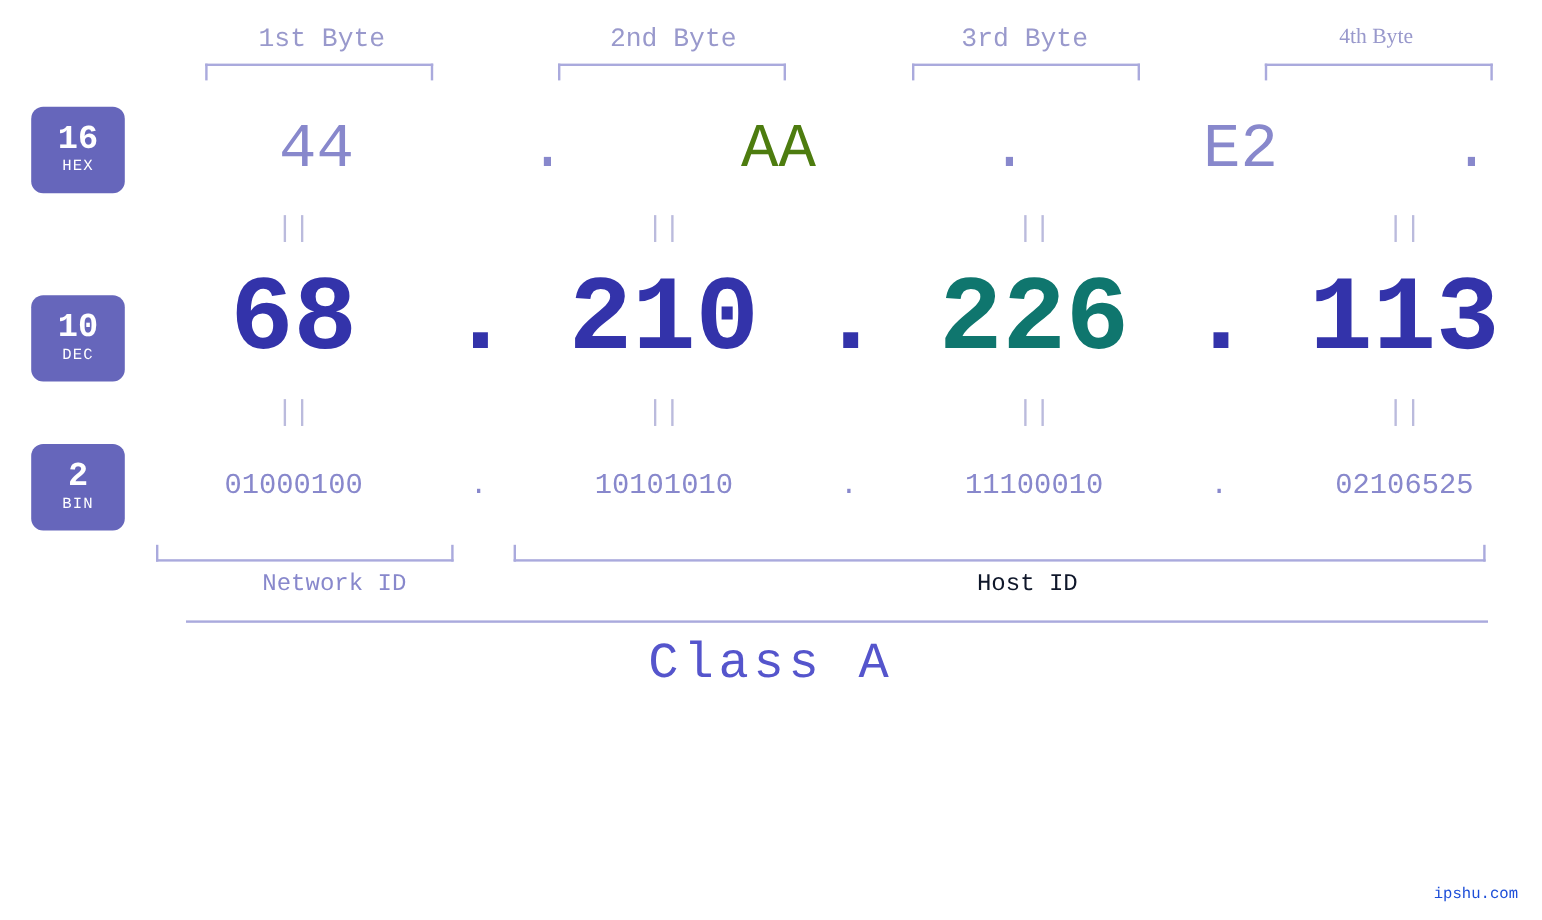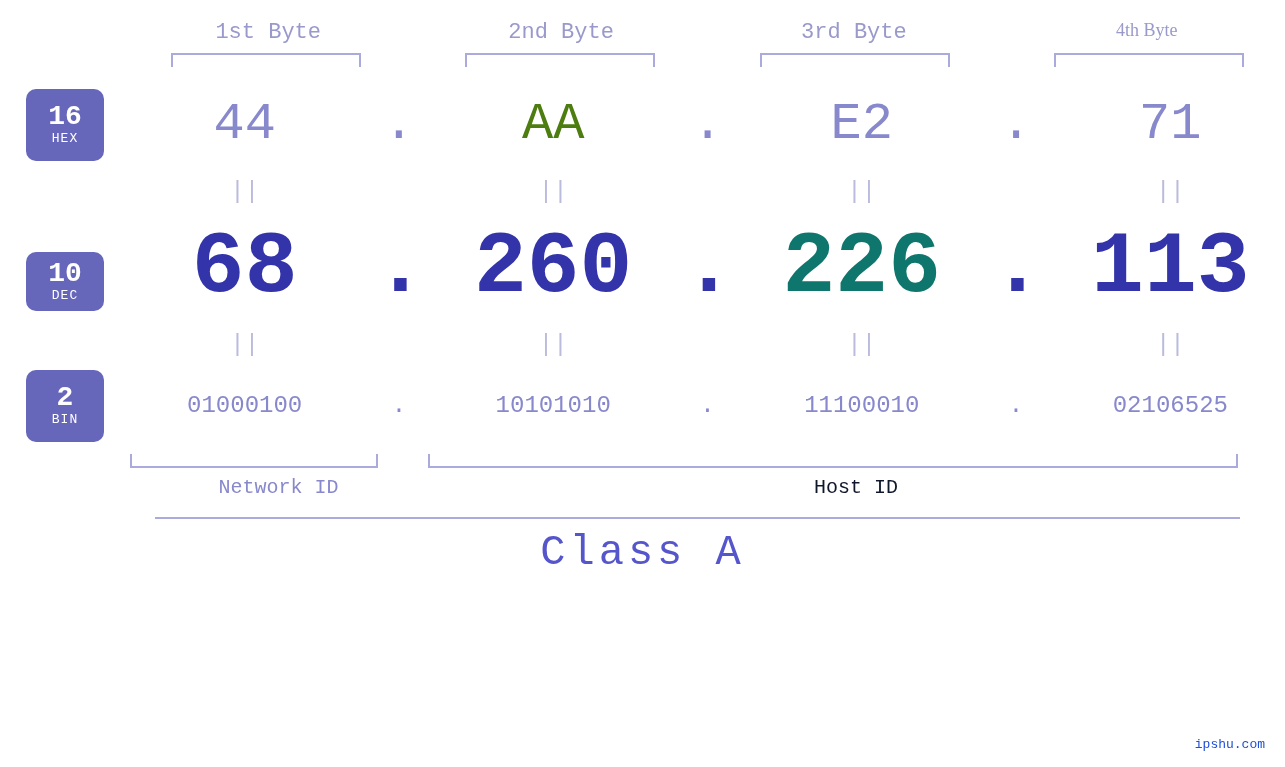--- a/index.html
+++ b/index.html
@@ -54,45 +54,44 @@
         <span style="font-size:13px; letter-spacing:1px; font-family:'Courier New',monospace;">HEX</span>
       </div>
     </div>
     <div style="display:flex; align-items:center; flex:1; justify-content:space-around;">
       <div style="width:200px; text-align:center; font-size:52px; color:#8888cc; font-family:'Courier New',monospace;">44</div>
       <div style="font-size:52px; color:#8888cc; font-family:'Courier New',monospace; width:50px; text-align:center;">.</div>
       <div style="width:200px; text-align:center; font-size:52px; color:#4d7c0f; font-family:'Courier New',monospace;">AA</div>
       <div style="font-size:52px; color:#8888cc; font-family:'Courier New',monospace; width:50px; text-align:center;">.</div>
       <div style="width:200px; text-align:center; font-size:52px; color:#8888cc; font-family:'Courier New',monospace;">E2</div>
       <div style="font-size:52px; color:#8888cc; font-family:'Courier New',monospace; width:50px; text-align:center;">.</div>
-      <div style="width:200px; text-align:center; font-size:52px; color:#8888cc; font-family:'Courier New',monospace;">71</div>
     </div>
   </div>
 
   <div style="display:flex; width:calc(1285px - 130px); margin-left:130px; justify-content:space-around; height:38px; align-items:center;">
     <div style="width:200px; text-align:center; font-size:24px; color:#bbbbdd; font-family:'Courier New',monospace;">||</div>
     <div style="width:50px;"></div>
     <div style="width:200px; text-align:center; font-size:24px; color:#bbbbdd; font-family:'Courier New',monospace;">||</div>
     <div style="width:50px;"></div>
     <div style="width:200px; text-align:center; font-size:24px; color:#bbbbdd; font-family:'Courier New',monospace;">||</div>
     <div style="width:50px;"></div>
     <div style="width:200px; text-align:center; font-size:24px; color:#bbbbdd; font-family:'Courier New',monospace;">||</div>
   </div>
 
   <div style="display:flex; width:1285px; align-items:center; height:115px; position:relative;">
     <div style="width:130px; display:flex; justify-content:center; align-items:center;">
-      <div style="width:78px; height:59px; background:#6666bb; border-radius:10px; display:flex; flex-direction:column; align-items:center; justify-content:center; color:white;margin-top:28px;">
+      <div style="width:78px; height:72px; background:#6666bb; border-radius:10px; display:flex; flex-direction:column; align-items:center; justify-content:center; color:white;margin-top:28px;">
         <span style="font-size:28px; font-weight:bold; line-height:1; font-family:'Courier New',monospace;">10</span>
         <span style="font-size:13px; letter-spacing:1px; font-family:'Courier New',monospace;">DEC</span>
       </div>
     </div>
     <div style="display:flex; align-items:center; flex:1; justify-content:space-around;">
       <div style="width:200px; text-align:center; font-size:88px; font-weight:bold; color:#3333aa; font-family:'Courier New',monospace; line-height:1;">68</div>
       <div style="font-size:88px; font-weight:bold; color:#3333aa; font-family:'Courier New',monospace; width:50px; text-align:center; line-height:1;">.</div>
-      <div style="width:200px; text-align:center; font-size:88px; font-weight:bold; color:#3333aa; font-family:'Courier New',monospace; line-height:1;">260</div>
+      <div style="width:200px; text-align:center; font-size:88px; font-weight:bold; color:#3333aa; font-family:'Courier New',monospace; line-height:1;">210</div>
       <div style="font-size:88px; font-weight:bold; color:#3333aa; font-family:'Courier New',monospace; width:50px; text-align:center; line-height:1;">.</div>
       <div style="width:200px; text-align:center; font-size:88px; font-weight:bold; color:#0f766e; font-family:'Courier New',monospace; line-height:1;">226</div>
       <div style="font-size:88px; font-weight:bold; color:#3333aa; font-family:'Courier New',monospace; width:50px; text-align:center; line-height:1;">.</div>
       <div style="width:200px; text-align:center; font-size:88px; font-weight:bold; color:#3333aa; font-family:'Courier New',monospace; line-height:1;">113</div>
     </div>
   </div>
 
   <div style="display:flex; width:calc(1285px - 130px); margin-left:130px; justify-content:space-around; height:38px; align-items:center;">
     <div style="width:200px; text-align:center; font-size:24px; color:#bbbbdd; font-family:'Courier New',monospace;">||</div>
     <div style="width:50px;"></div>

